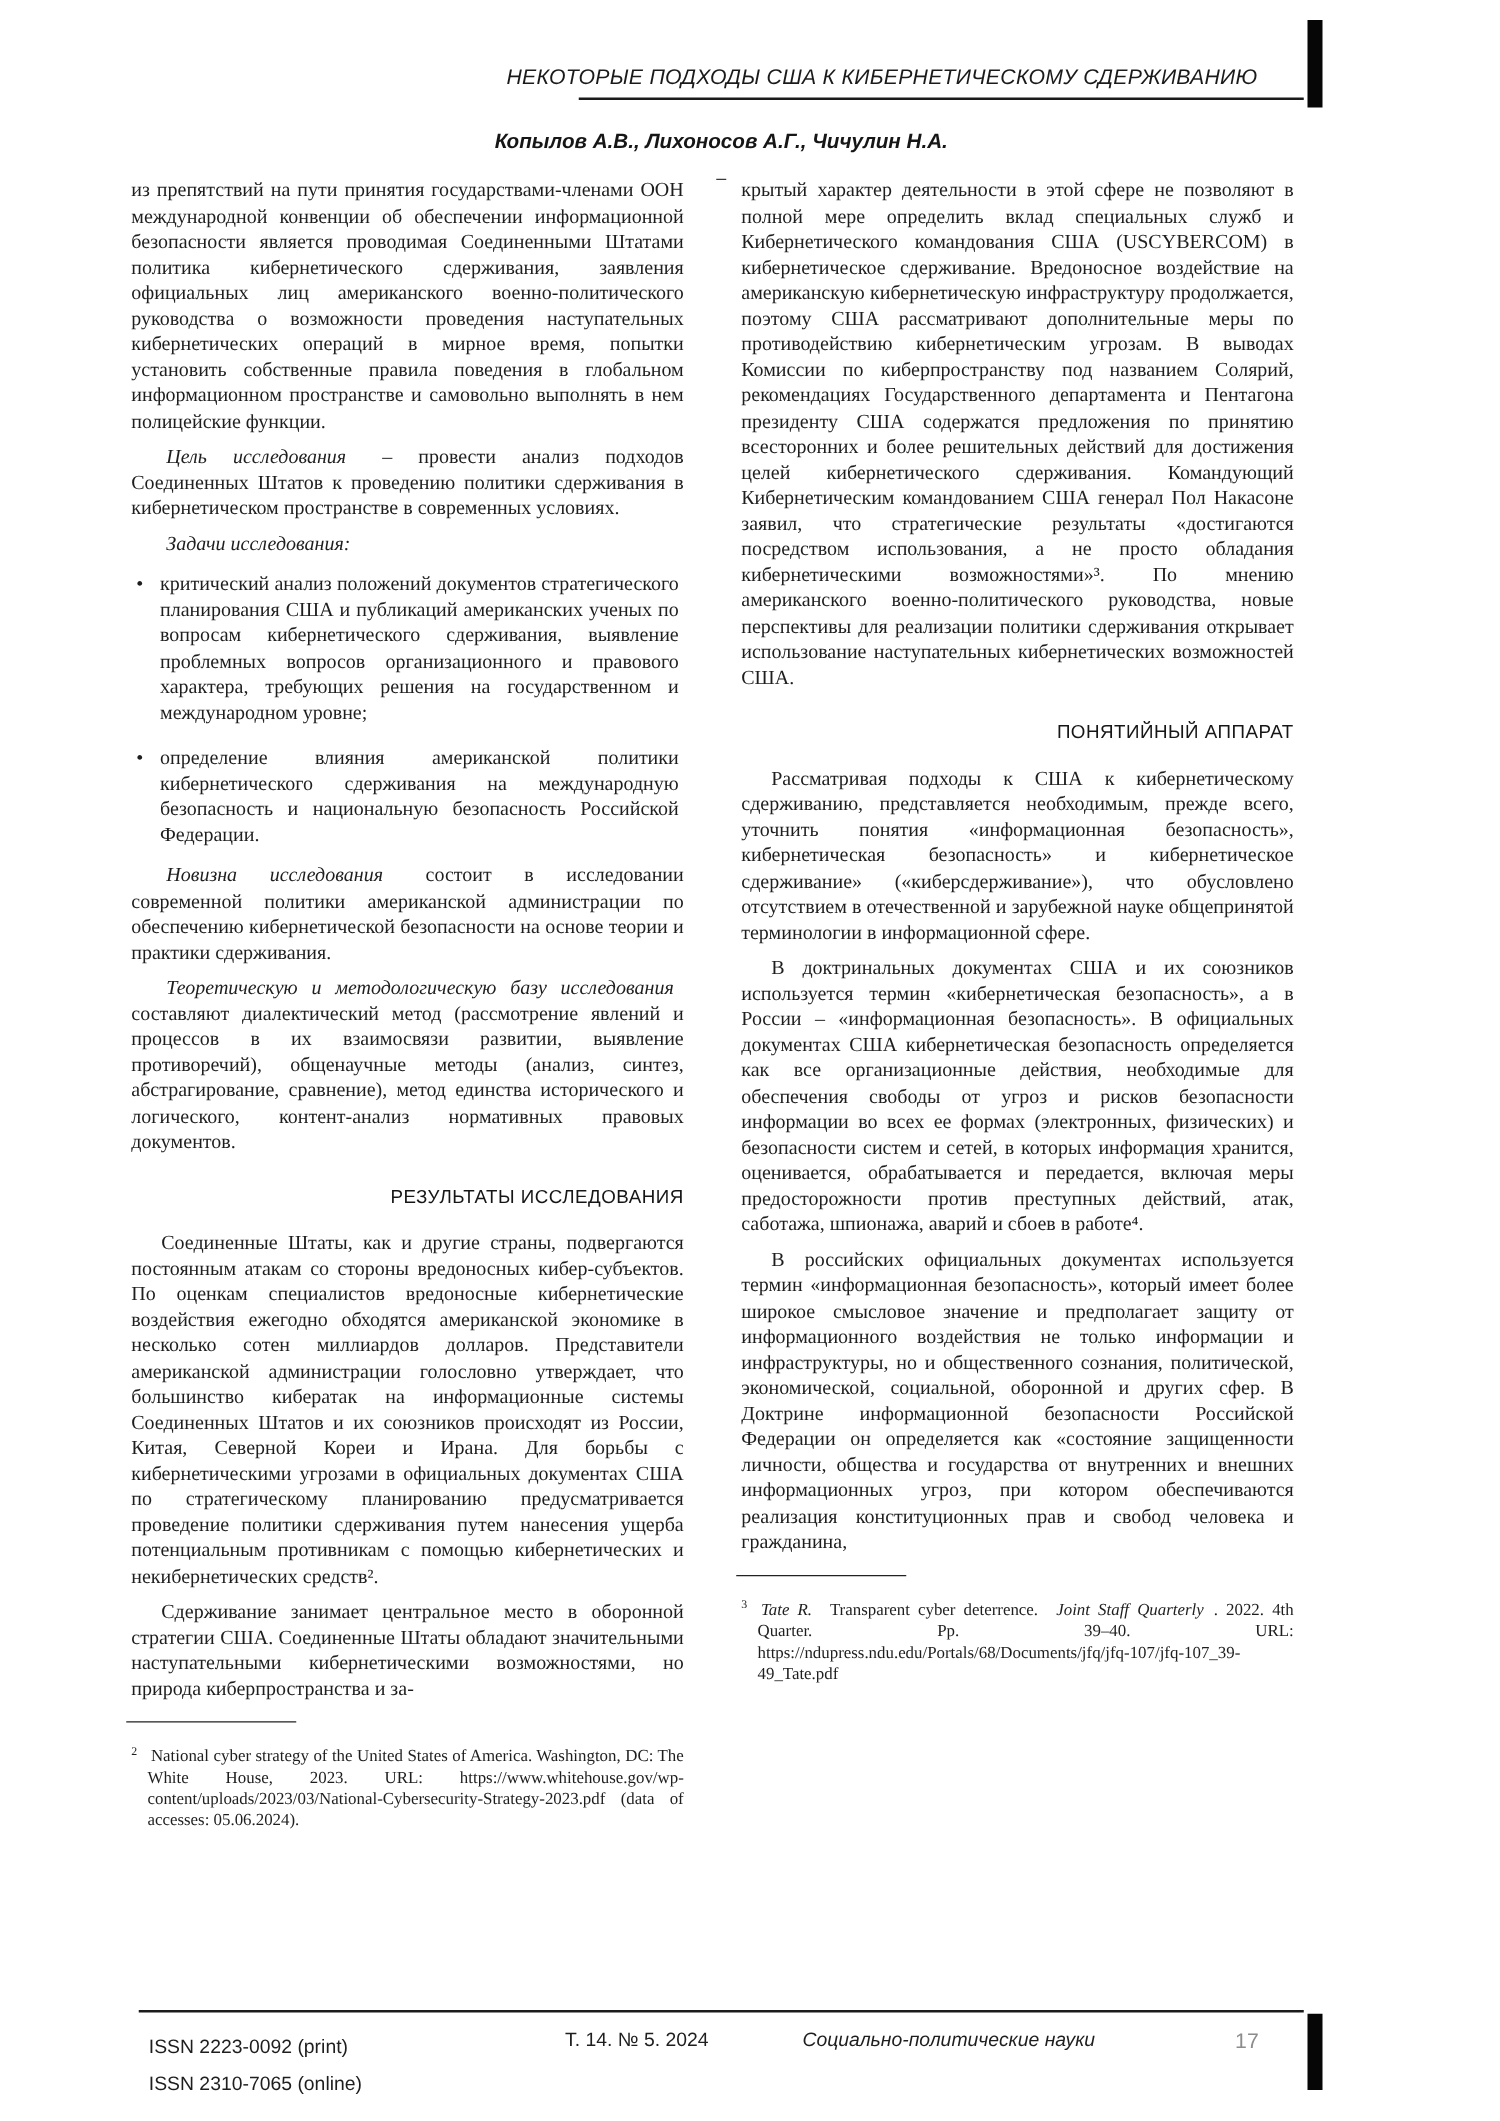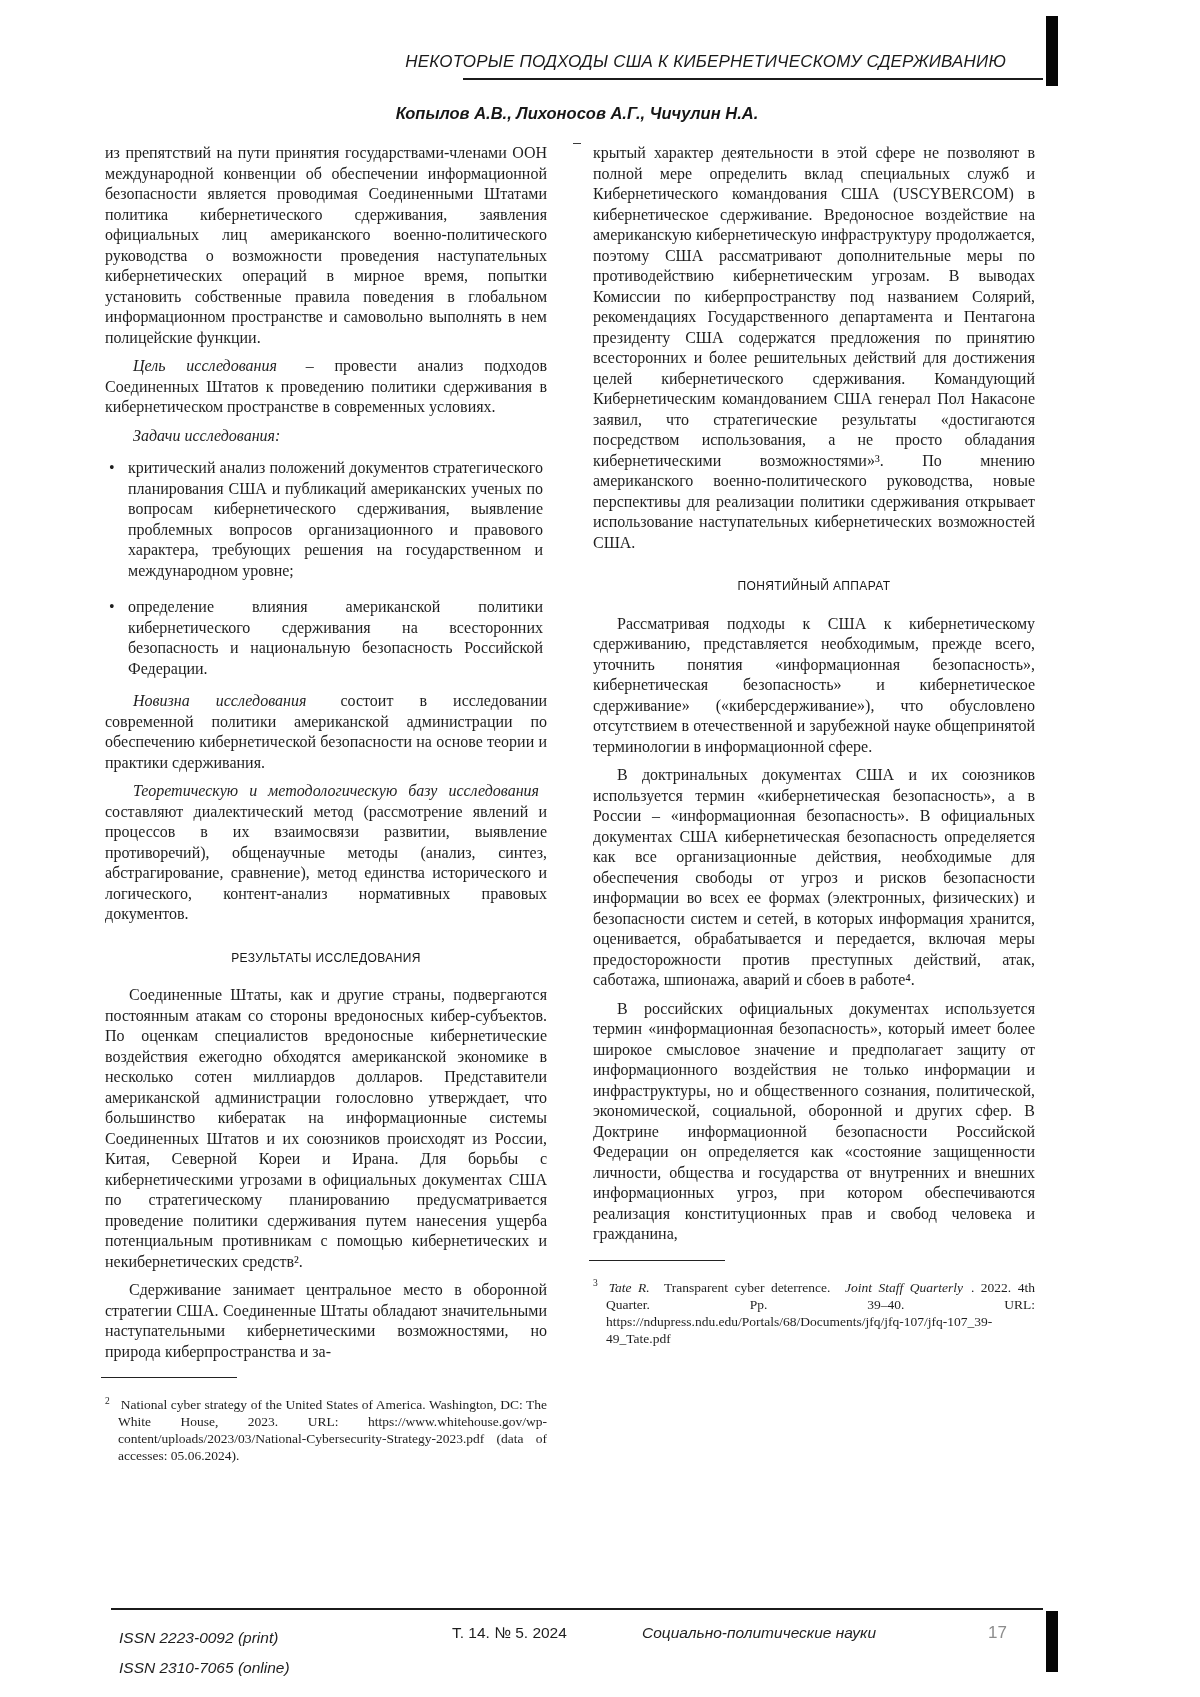--- a/index.html
+++ b/index.html
@@ -23,38 +23,38 @@
   .col { position:absolute; top:127px; width:458px; font-size:16px; line-height:20.5px; text-align:justify; }
   .col-left { left:89px; }
   .col-right { left:577px; }
   .body-p { margin:0; }
   .indent { text-indent:24px; }
   .lead { font-style:italic; }
   .bullet-item { display:flex; }
   .bullet-marker { flex:0 0 19px; }
   .bullet-text { flex:1; text-align:justify; }
   .section-heading {
-    font-family:"Liberation Sans", sans-serif; font-weight:400; font-size:12px;
-    letter-spacing:0.4px; margin:15px 0 9px; color:#161616; text-align:center;
+    font-family:"Liberation Sans", sans-serif; font-weight:400; font-size:15px;
+    letter-spacing:0.4px; margin:15px 0 9px; color:#161616; text-align:right;
   }
   
   .fn-rule { width:136px; border-top:1.5px solid #222; margin:11px 0 6px; }
   .footnote {
     font-size:13.5px; line-height:17px; margin:0;
     padding-left:17px; text-indent:-17px; overflow-wrap:anywhere; text-align:justify;
   }
   .fn-num { font-size:9.5px; line-height:0; margin-right:3px; }
   
   .footer-rule { position:absolute; left:103px; right:165px; top:1600px; border-top:2px solid #1b1b1b; }
   .bottom-accent-bar { position:absolute; top:1603px; right:150px; width:12px; height:61px; background:#060606; }
   .footer {
     position:absolute; left:103px; right:165px; top:1611px; height:52px;
     font-family:"Liberation Sans", sans-serif; font-size:15.5px; color:#1e1e1e;
   }
-  .issn-block { position:absolute; left:0; top:0; line-height:22px;font-style:italic; }
+  .issn-block { position:absolute; left:0; top:0; line-height:22px; }
   .volume { position:absolute; left:337px; top:1px; }
   .journal-name { position:absolute; left:527px; top:1px; font-style:italic; }
   .page-number { position:absolute; right:32px; top:0; color:#8c8c8c; font-size:17px; }
 </style>
 </head>
 <body>
 
 <div class="page">
 
   <div class="top-accent-bar"></div>
@@ -72,21 +72,21 @@
     <p class="body-p indent"><em class="lead">Цель исследования</em><span> – провести анализ подходов Соединенных Штатов к проведению политики сдерживания в кибернетическом пространстве в современных условиях.</span></p>
 
     <p class="body-p indent"><em class="lead">Задачи исследования:</em></p>
 
     <div class="bullet-item">
       <span class="bullet-marker">•</span>
       <span class="bullet-text">критический анализ положений документов стратегического планирования США и публикаций американских ученых по вопросам кибернетического сдерживания, выявление проблемных вопросов организационного и правового характера, требующих решения на государственном и международном уровне;</span>
     </div>
     <div class="bullet-item">
       <span class="bullet-marker">•</span>
-      <span class="bullet-text">определение влияния американской политики кибернетического сдерживания на всесторонних безопасность и национальную безопасность Российской Федерации.</span>
+      <span class="bullet-text">определение влияния американской политики кибернетического сдерживания на международную безопасность и национальную безопасность Российской Федерации.</span>
     </div>
 
     <p class="body-p indent"><em class="lead">Новизна исследования</em><span> состоит в исследовании современной политики американской администрации по обеспечению кибернетической безопасности на основе теории и практики сдерживания.</span></p>
 
     <p class="body-p indent"><em class="lead">Теоретическую и методологическую базу исследования</em><span> составляют диалектический метод (рассмотрение явлений и процессов в их взаимосвязи развитии, выявление противоречий), общенаучные методы (анализ, синтез, абстрагирование, сравнение), метод единства исторического и логического, контент-анализ нормативных правовых документов.</span></p>
 
     <h2 class="section-heading">РЕЗУЛЬТАТЫ ИССЛЕДОВАНИЯ</h2>
 
     <p class="body-p indent">Соединенные Штаты, как и другие страны, подвергаются постоянным атакам со стороны вредоносных кибер-субъектов. По оценкам специалистов вредоносные кибернетические воздействия ежегодно обходятся американской экономике в несколько сотен миллиардов долларов. Представители американской администрации голословно утверждает, что большинство кибератак на информационные системы Соединенных Штатов и их союзников происходят из России, Китая, Северной Кореи и Ирана. Для борьбы с кибернетическими угрозами в официальных документах США по стратегическому планированию предусматривается проведение политики сдерживания путем нанесения ущерба потенциальным противникам с помощью кибернетических и некибернетических средств².</p>
     <p class="body-p indent">Сдерживание занимает центральное место в оборонной стратегии США. Соединенные Штаты обладают значительными наступательными кибернетическими возможностями, но природа киберпространства и за-</p>

